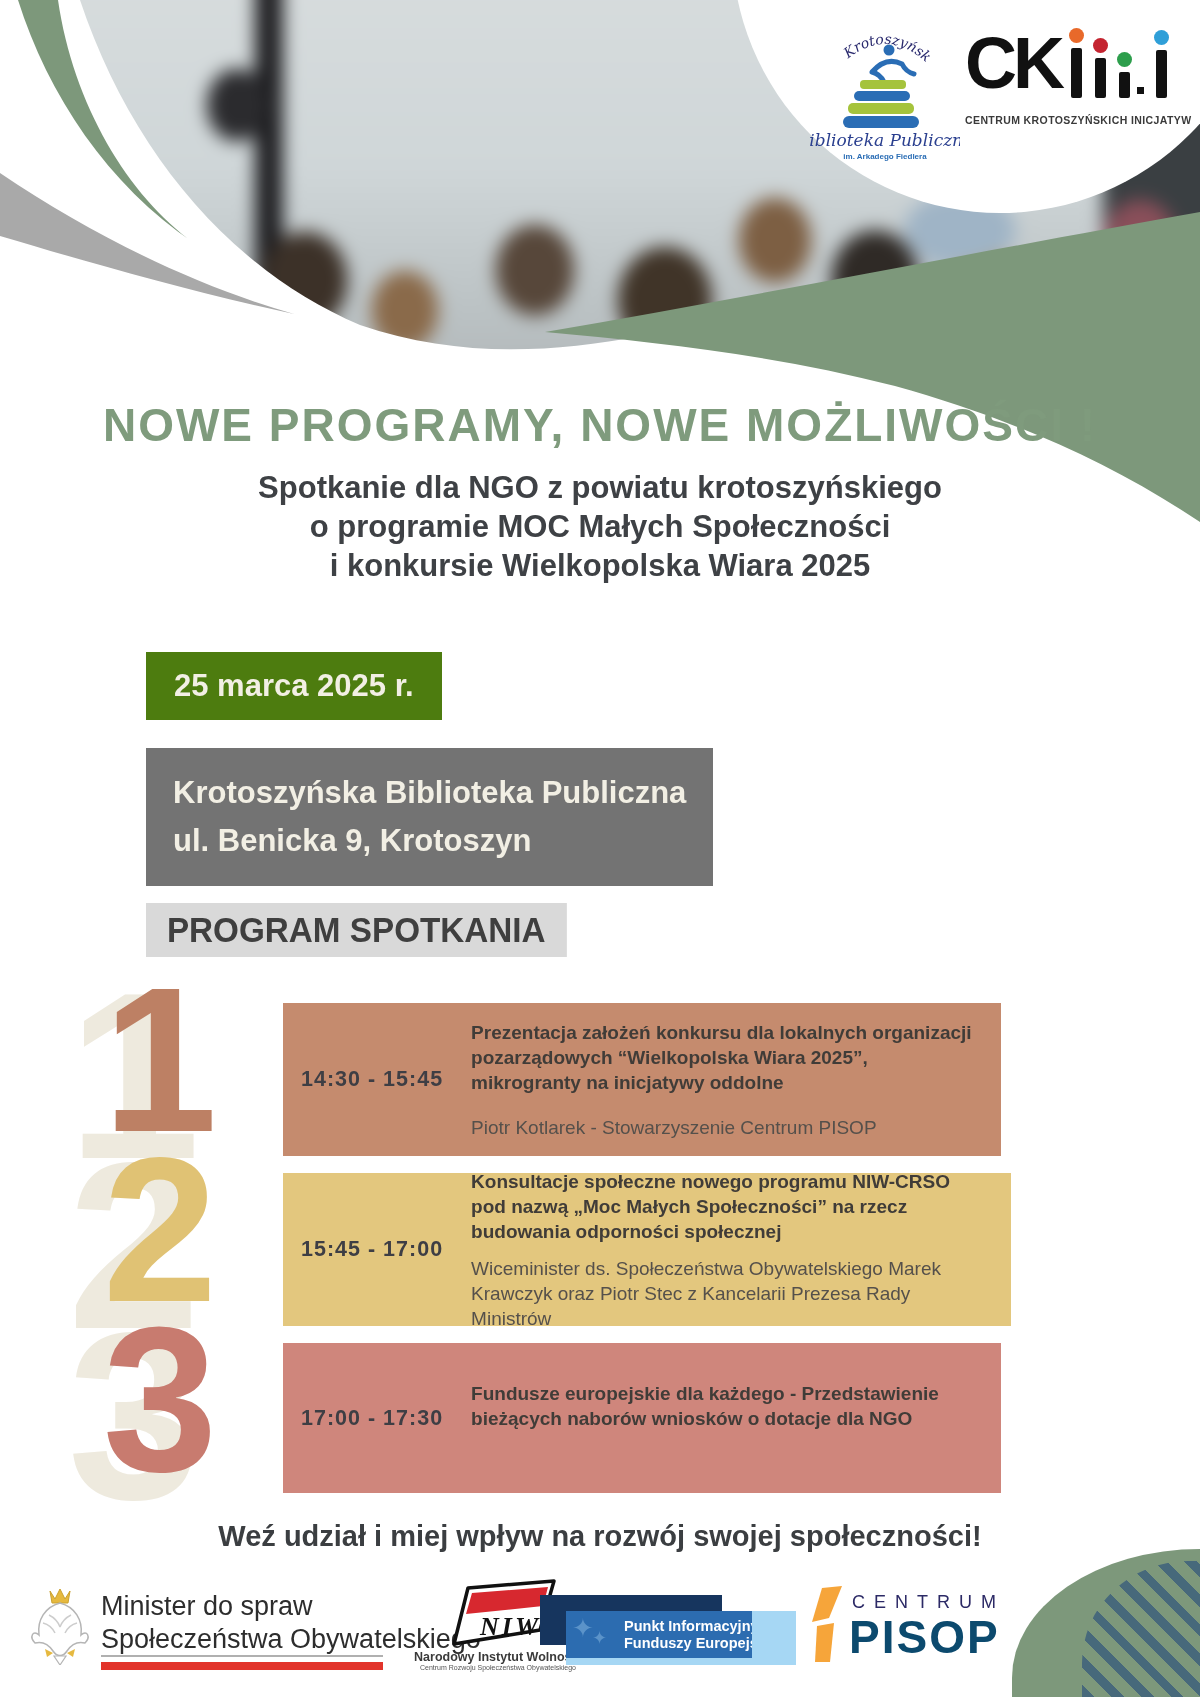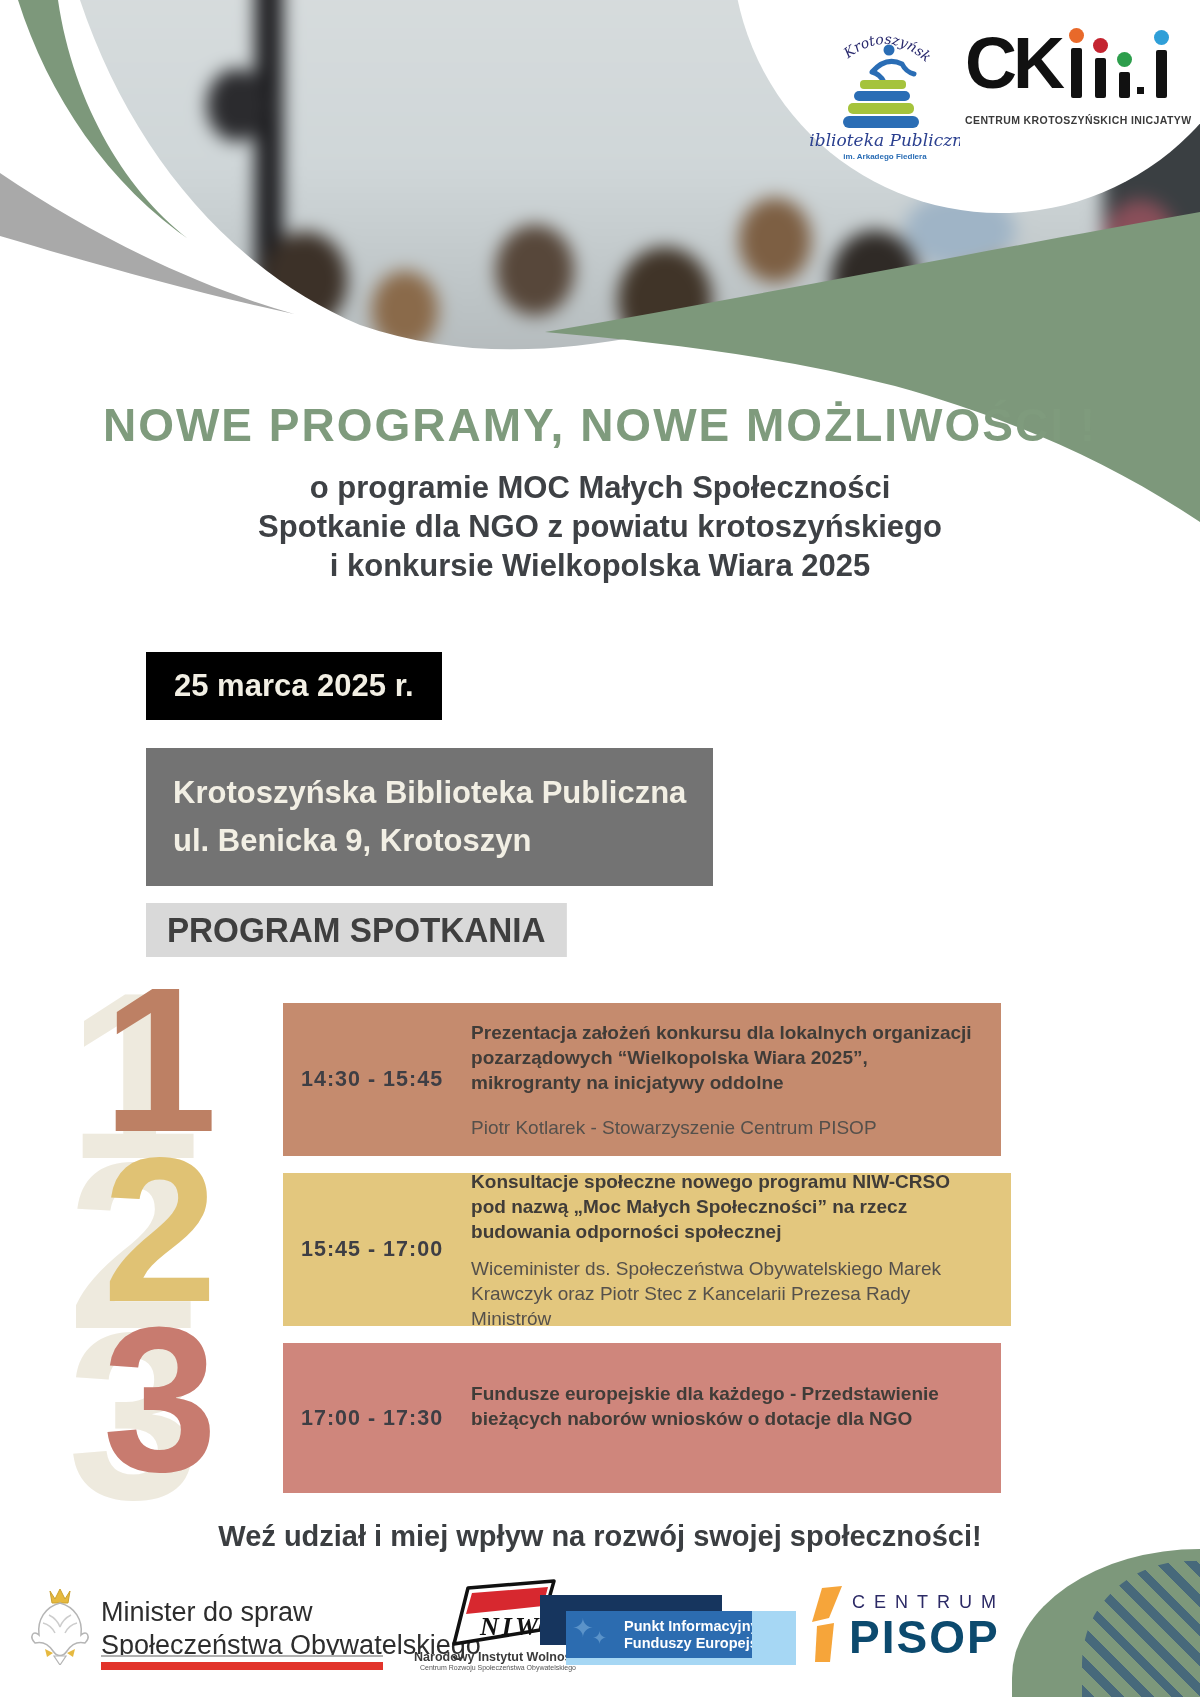--- a/index.html
+++ b/index.html
@@ -48,21 +48,21 @@
   .cki-tagline{font-size:10.5px;font-weight:bold;color:#3a3a3a;letter-spacing:.4px;margin-top:8px;white-space:nowrap;}
   
   .main-title{
     position:absolute;top:398px;left:0;width:1200px;text-align:center;
     font-size:46px;font-weight:bold;letter-spacing:2px;color:#7f9b7d;
   }
   .subtitle{position:absolute;top:468px;left:0;width:1200px;text-align:center;
     font-size:31px;font-weight:bold;color:#3e4145;line-height:39px;}
   
   .date-badge{
-    position:absolute;left:146px;top:652px;background:#000000;color:#f2efe4;
+    position:absolute;left:146px;top:652px;background:#4d7c0f;color:#f2efe4;
     font-size:31px;font-weight:bold;padding:16px 28px;
   }
   .location-badge{
     position:absolute;left:146px;top:748px;background:#737373;color:#f2efe4;
     font-size:31px;font-weight:bold;padding:21px 27px;line-height:48px;
   }
   .program-heading{
     position:absolute;left:146px;top:903px;background:#d9d9d9;color:#3f3f3f;
     font-size:35px;font-weight:bold;padding:7px 22px;letter-spacing:0px;
     transform:scaleX(.95);transform-origin:left center;white-space:nowrap;
@@ -75,21 +75,21 @@
   .pbar .ptime{flex:0 0 122px;padding-left:18px;font-size:21.5px;font-weight:bold;color:#3e3e44;letter-spacing:1px;white-space:nowrap;}
   .pbar .ptexts{flex:1;padding:0 22px 0 28px;}
   .pbar .ptitle{font-size:19px;font-weight:bold;color:#403c38;line-height:25px;margin:0 0 20px 0;}
   .pbar .pspeaker{font-size:19px;color:#55504b;line-height:25px;margin:0;}
   
   .cta{position:absolute;top:1520px;left:0;width:1200px;text-align:center;
     font-size:29px;font-weight:bold;color:#3b3e41;}
   
   .minister{position:absolute;left:25px;top:1583px;}
   .minister-eagle{position:absolute;left:0;top:2px;}
-  .minister-text{position:absolute;left:76px;top:13px;font-size:27px;color:#2d2d2d;line-height:33px;white-space:nowrap;}
+  .minister-text{position:absolute;left:76px;top:7px;font-size:27px;color:#2d2d2d;line-height:33px;white-space:nowrap;}
   .minister-stripe{position:absolute;left:76px;top:72px;width:282px;height:5px;background:#fff;
     border-top:2px solid #b0b0b0;border-bottom:8px solid #e2342b;}
   .niw{position:absolute;left:408px;top:1578px;width:180px;text-align:center;}
   .niw-line1{font-size:12.5px;font-weight:bold;color:#3a3a3a;margin-top:-2px;white-space:nowrap;}
   .niw-line2{font-size:7px;color:#555;white-space:nowrap;}
   .pife{position:absolute;left:540px;top:1595px;width:256px;height:70px;}
   .pife-dark{position:absolute;left:0;top:0;width:182px;height:50px;background:#16355e;}
   .pife-light{position:absolute;left:26px;top:16px;width:230px;height:54px;background:#a6d7f4;}
   .pife-mid{position:absolute;left:26px;top:16px;width:186px;height:47px;background:#2c6cb0;overflow:hidden;}
   .pife-star{position:absolute;color:#5b93c9;font-size:26px;}
@@ -167,22 +167,22 @@
             <span class="stem" style="top:22px;height:48px"></span>
           </span>
         </div>
         <div class="cki-tagline">CENTRUM KROTOSZYŃSKICH INICJATYW</div>
       </div>
     </div>
   </div>
 
   <h1 class="main-title" style="margin:0">NOWE PROGRAMY, NOWE MOŻLIWOŚCI !</h1>
   <div class="subtitle">
+    <div>Spotkanie dla NGO z powiatu krotoszyńskiego</div>
     <div>o programie MOC Małych Społeczności</div>
-    <div>Spotkanie dla NGO z powiatu krotoszyńskiego</div>
     <div>i konkursie Wielkopolska Wiara 2025</div>
   </div>
 
   <div class="date-badge">25 marca 2025 r.</div>
   <div class="location-badge">
     <div>Krotoszyńska Biblioteka Publiczna</div>
     <div>ul. Benicka 9, Krotoszyn</div>
   </div>
   <div class="program-heading">PROGRAM SPOTKANIA</div>
 

